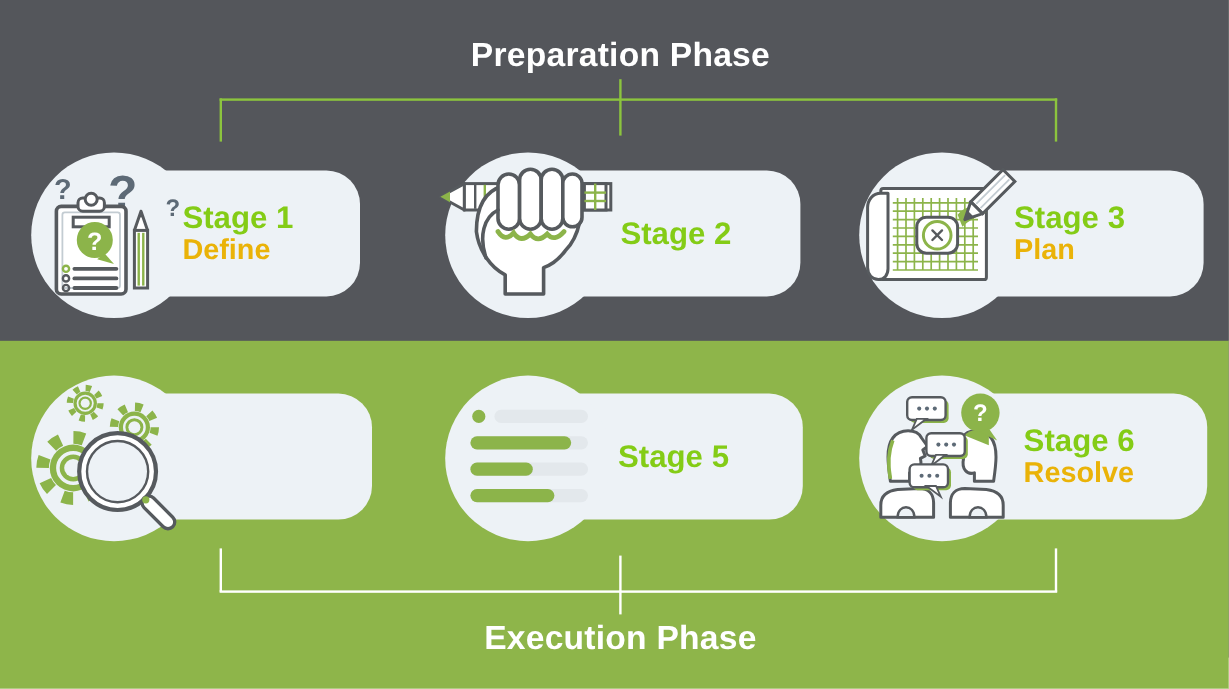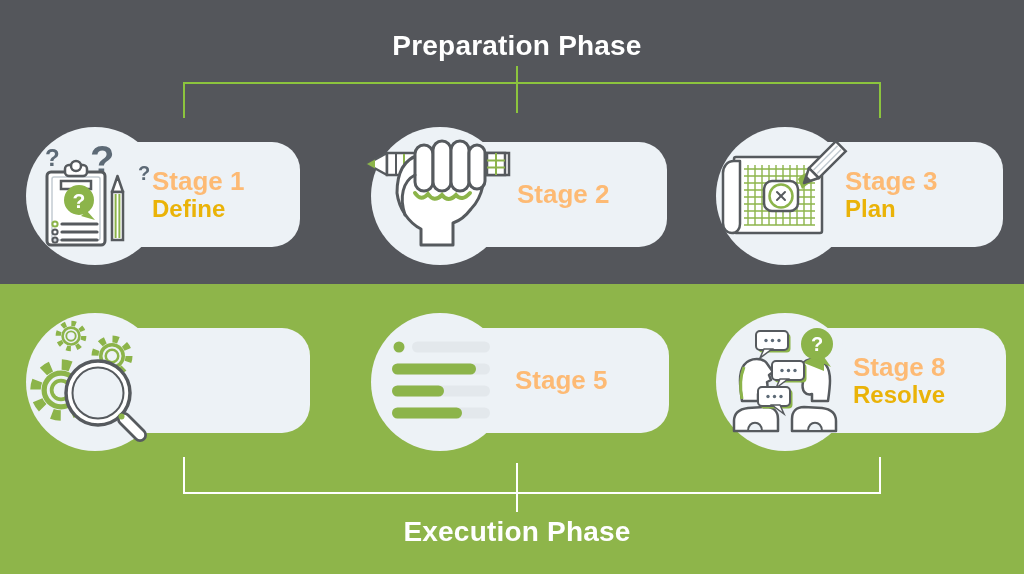--- a/index.html
+++ b/index.html
@@ -15,21 +15,21 @@
 
   .bracket-line{position:absolute;}
   .prep-line{background:#8cc43e;}
   .exec-line{background:#ffffff;}
 
   
   .card{position:absolute;height:105px;background:#edf2f6;border-radius:28px;}
   .circle{position:absolute;width:138px;height:138px;border-radius:50%;background:#edf2f6;
     display:flex;align-items:center;justify-content:center;}
   .label{position:absolute;height:105px;display:flex;flex-direction:column;justify-content:center;}
-  .label .num{color:#fdba74;font-size:26px;font-weight:700;line-height:1.12;}
+  .label .num{color:#84cc16;font-size:26px;font-weight:700;line-height:1.12;}
   .label .nm{color:#eab308;font-size:24px;font-weight:700;line-height:1.12;}
 
   
   .s1-card{left:92px;top:142px;width:208px;}  .s1-circle{left:26px;top:127px;}  .s1-label{left:152px;top:142px;}
   .s2-card{left:437px;top:142px;width:230px;} .s2-circle{left:371px;top:127px;} .s2-label{left:517px;top:142px;gap:32px;}
   .s3-card{left:782px;top:142px;width:221px;} .s3-circle{left:716px;top:127px;} .s3-label{left:845px;top:142px;}
   
   .s4-card{left:92px;top:328px;width:218px;}  .s4-circle{left:26px;top:313px;}  .s4-label{left:160px;top:328px;}
   .s5-card{left:437px;top:328px;width:232px;} .s5-circle{left:371px;top:313px;} .s5-label{left:515px;top:328px;}
   .s6-card{left:782px;top:328px;width:224px;} .s6-circle{left:716px;top:313px;} .s6-label{left:853px;top:328px;}
@@ -230,16 +230,16 @@
       <polygon points="60,86 64,95 52,86" fill="#fff" stroke="#565a5e" stroke-width="1.5"></polygon>
       <circle cx="48" cy="77.5" r="1.7" fill="#5d6a76"></circle>
         <circle cx="54.5" cy="77.5" r="1.7" fill="#5d6a76"></circle>
         <circle cx="61" cy="77.5" r="1.7" fill="#5d6a76"></circle>
       <circle cx="97" cy="25" r="16" fill="#8cb44a"></circle>
       <polygon points="104,38 111,48 96,41" fill="#8cb44a"></polygon>
       <text x="97" y="32" font-size="20" fill="#fff" text-anchor="middle">?</text>
     </svg>
   </div>
   <div class="label s6-label">
-    <div class="num">Stage 8</div>
+    <div class="num">Stage 6</div>
     <div class="nm">Resolve</div>
   </div>
 </div>
 
 </body></html>

